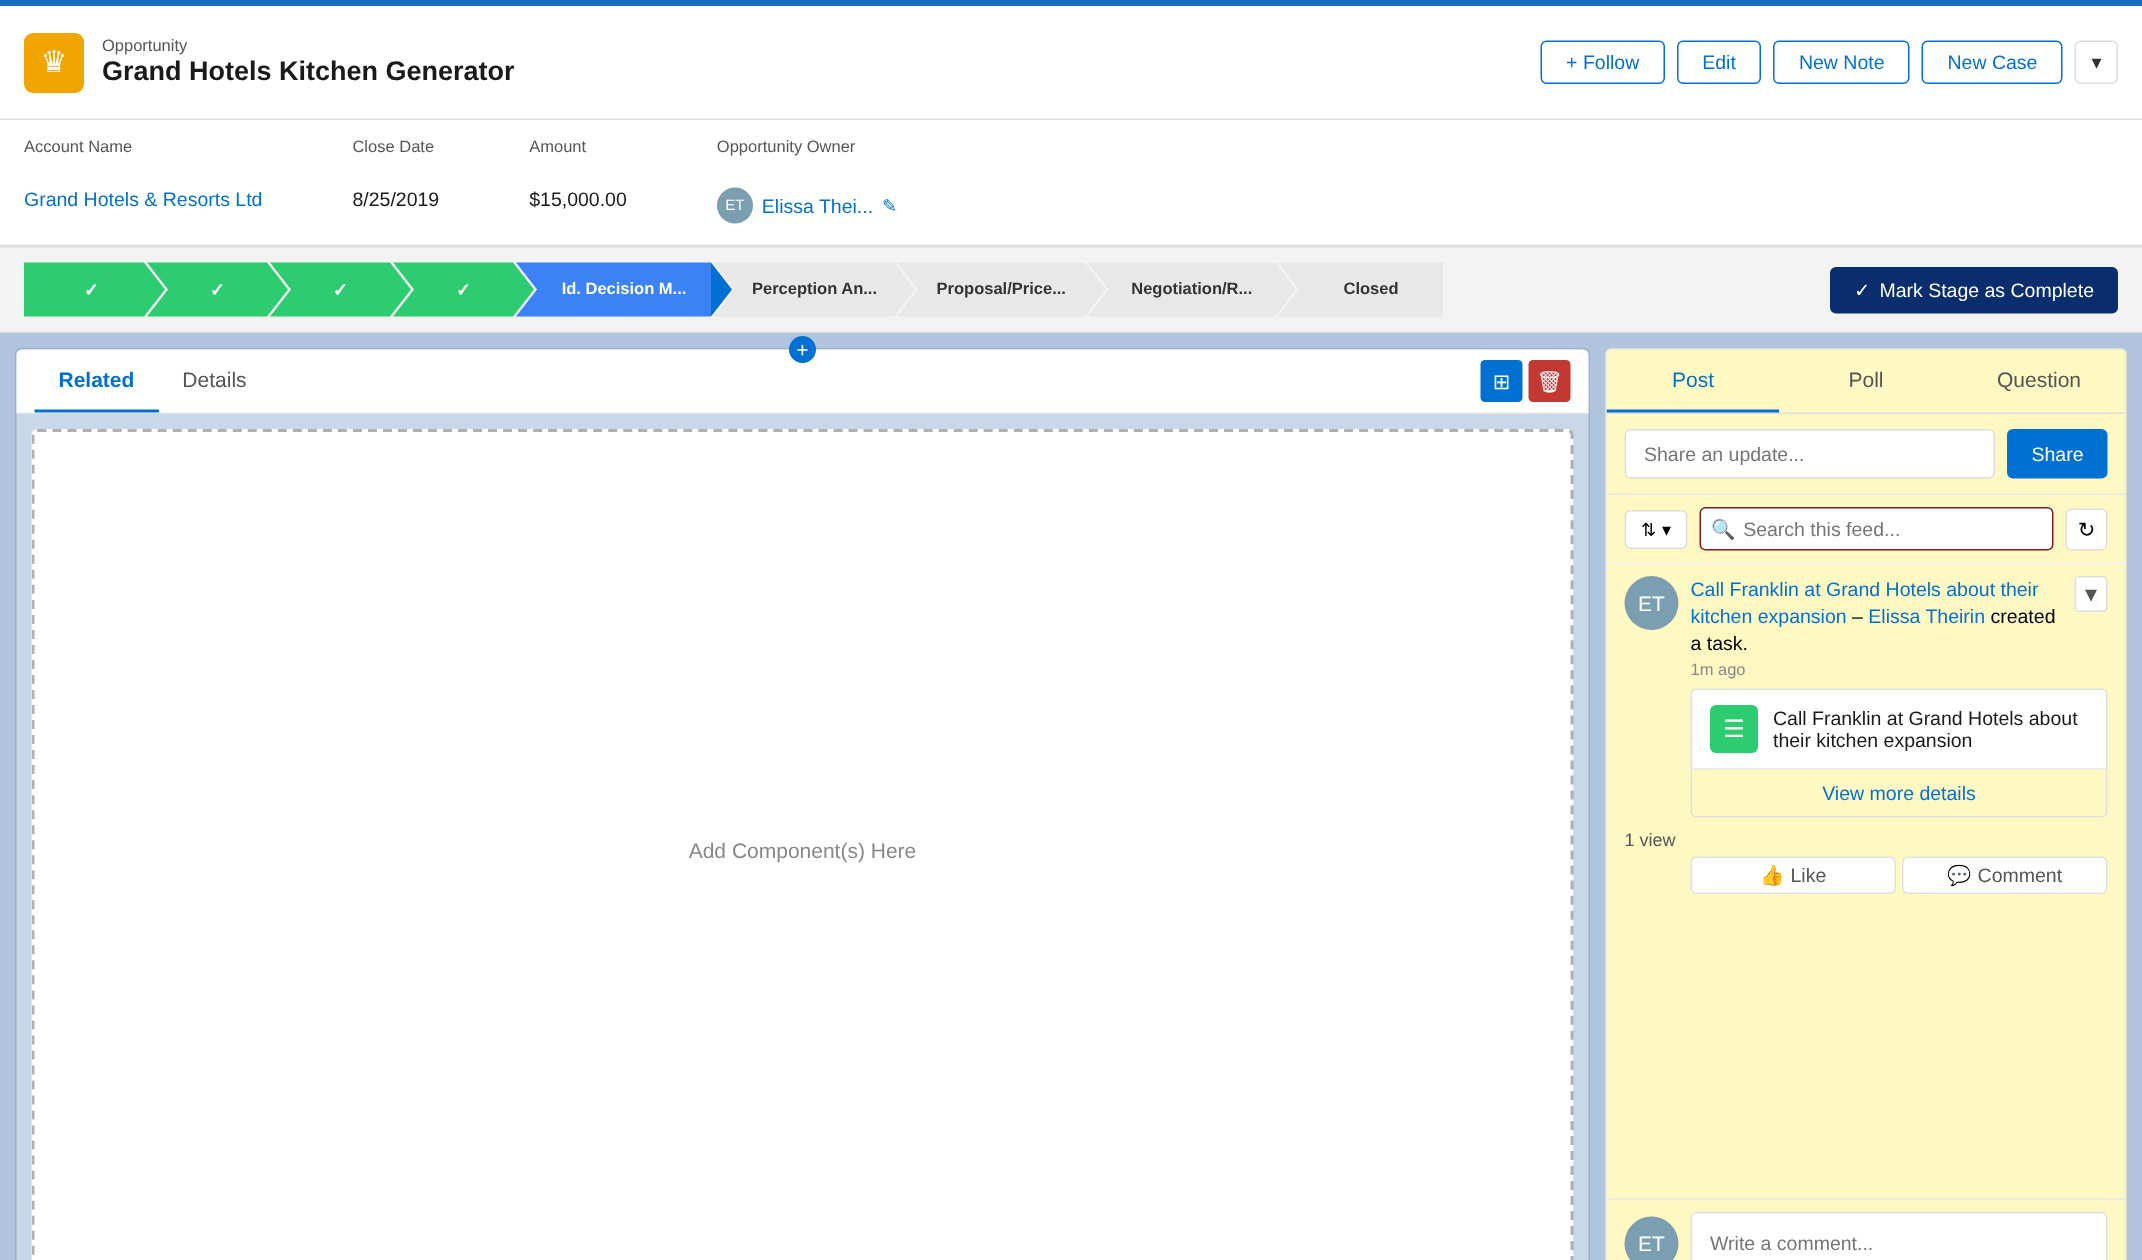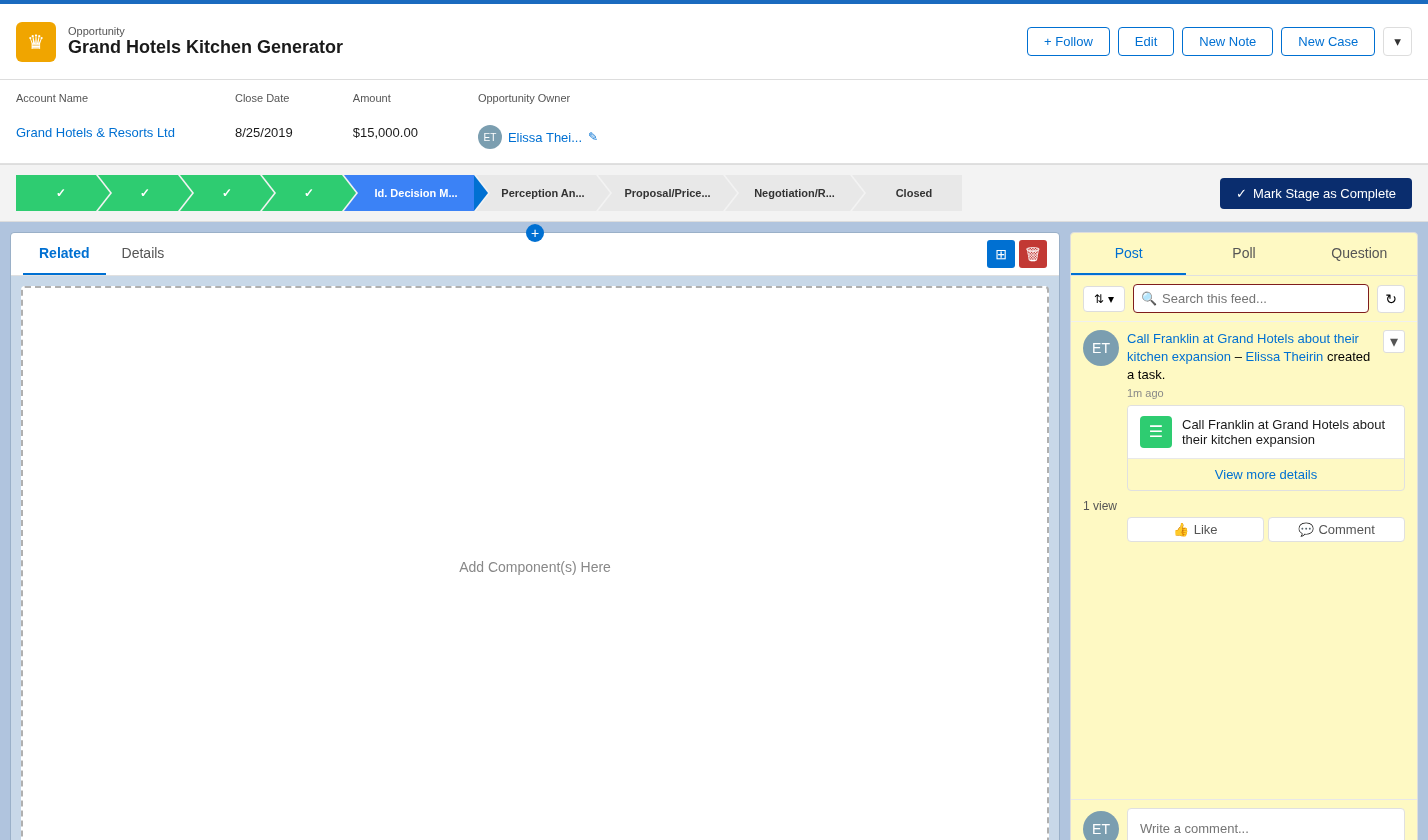--- a/index.html
+++ b/index.html
@@ -631,20 +631,24 @@
   </div>
 
   <div class="right-panel">
 
     <div class="feed-tabs">
       <div class="feed-tab active">Post</div>
       <div class="feed-tab">Poll</div>
       <div class="feed-tab">Question</div>
     </div>
 
+    <div class="share-area">
+      <input class="share-input" type="text" placeholder="Share an update..." style="">
+      <button class="share-btn">Share</button>
+    </div>
 
     <div class="feed-controls">
       <div class="sort-btn">
         <span>⇅</span>
         <span>▾</span>
       </div>
       <div class="search-feed-wrap">
         <span class="search-feed-icon">🔍</span>
         <input class="search-feed-input" type="text" placeholder="Search this feed..." style="">
       </div>

